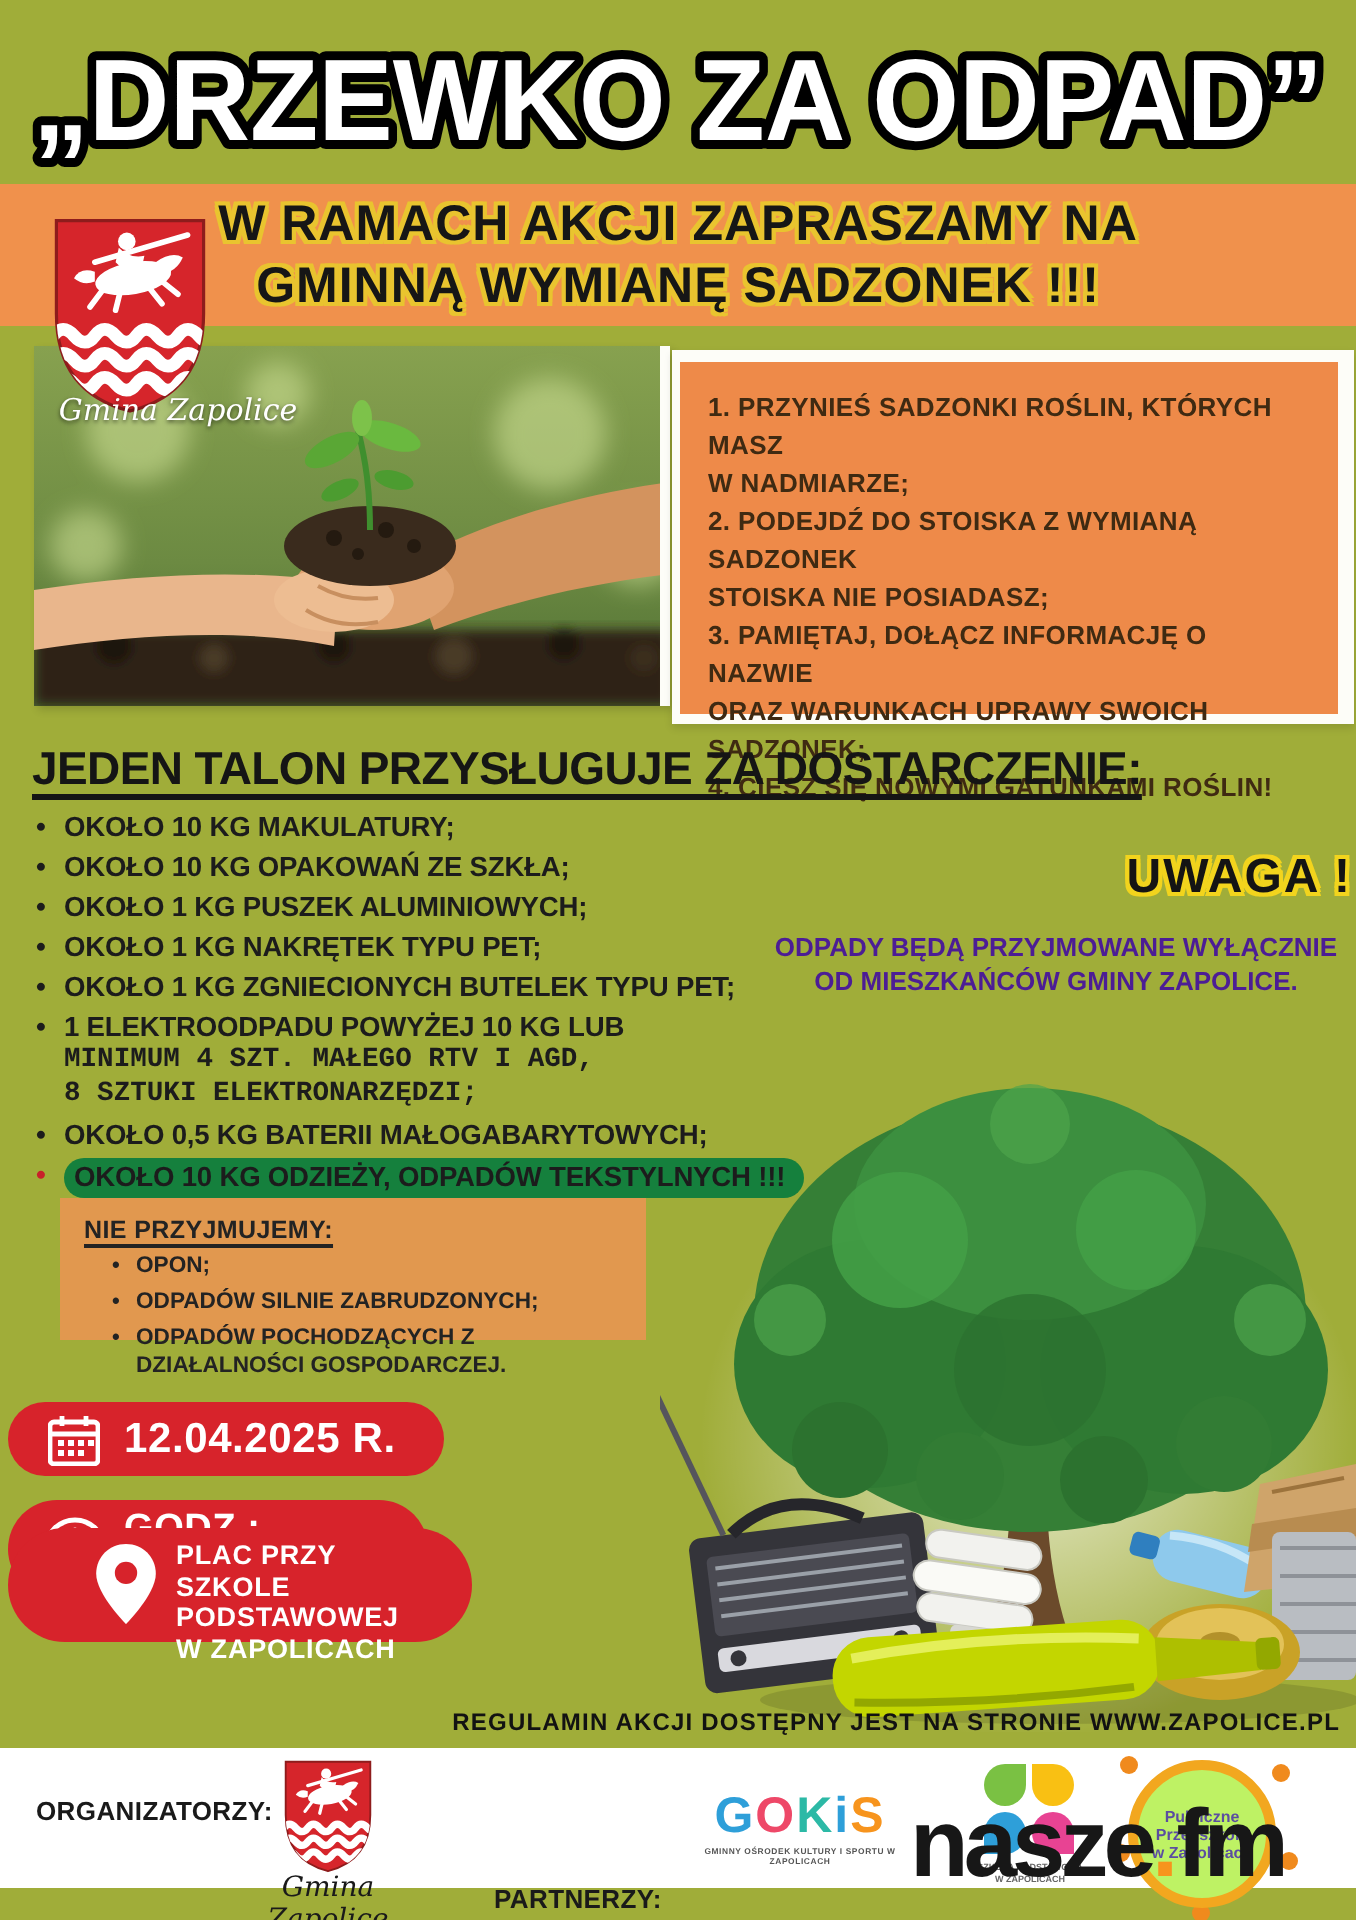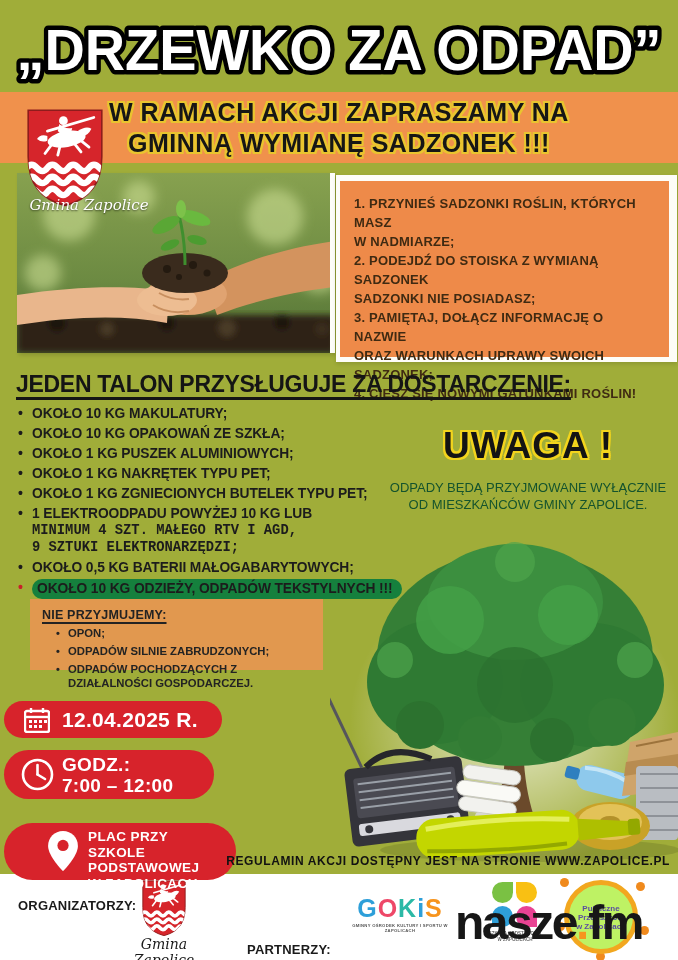--- a/index.html
+++ b/index.html
@@ -54,59 +54,60 @@
   .voucher-list { position:absolute; left:18px; top:405px; width:400px; }
   .v-item { display:flex; align-items:flex-start; margin-bottom:3px; }
   .v-bullet { width:14px; font-size:14px; font-weight:900; color:#1c1c1c; line-height:17px; flex:none; }
   .v-bullet.red { color:#c8202a; }
   .v-text { font-size:13.8px; font-weight:800; color:#1c1c1c; line-height:17px; letter-spacing:-.1px; }
   .v-sub { margin-left:14px; font-size:13.8px; font-weight:800; color:#1c1c1c; line-height:17px;font-family:Liberation Mono, monospace; }
   .hl { background:#15803d; border-radius:10px; padding:1px 9px 2px 5px; display:inline-block; }
   
   .uwaga { position:absolute; left:380px; top:425px; width:296px; text-align:center; }
   .uwaga-title {
-    font-size:37px; font-weight:900; color:#141414; letter-spacing:1px;
+    font-size:24px; font-weight:900; color:#141414; letter-spacing:1px;
     text-shadow:-2px -2px 0 #f2d41d, 2px -2px 0 #f2d41d, -2px 2px 0 #f2d41d, 2px 2px 0 #f2d41d,
                 -2px 0 0 #f2d41d, 2px 0 0 #f2d41d, 0 -2px 0 #f2d41d, 0 2px 0 #f2d41d;
-  }
-  .uwaga-text { margin-top:12px; font-size:13px; font-weight:400; color:#14532d; line-height:17px; }
+    text-align:right;
+  }
+  .uwaga-text { margin-top:12px; font-size:13px; font-weight:700; color:#4c1d95; line-height:17px; }
   
   .no-box {
     position:absolute; left:30px; top:599px; width:293px; height:71px; background:#e1984f;
     padding:9px 10px 0 12px;
   }
   .no-heading {
     font-size:12.5px; font-weight:900; color:#232323; letter-spacing:.2px;
     text-decoration:underline; text-decoration-thickness:2px; text-underline-offset:3px;
   }
   .no-item { display:flex; margin-top:4px; margin-left:14px; }
   .no-dot { width:12px; font-size:11px; font-weight:900; color:#232323; line-height:14px; flex:none; }
   .no-text { font-size:11.3px; font-weight:800; color:#232323; line-height:14px; }
   
   .pill { position:absolute; left:4px; background:#d7232b; border-radius:999px; color:#fff; z-index:3; }
   .pill-date { top:701px; width:218px; height:37px; }
   .pill-time { top:750px; width:210px; height:49px; }
-  .pill-place { top:823px; width:232px; height:57px; }
+  .pill-place { top:764px; width:232px; height:57px; }
   .pill .ptext { position:absolute; font-weight:700; letter-spacing:.3px; }
   .pill-date .ptext { left:58px; top:7px; font-size:21px; }
   .pill-time .ptext { left:58px; top:4px; font-size:19px; line-height:21px; }
   .pill-place .ptext { left:84px; top:6px; font-size:13.5px; line-height:15.5px; letter-spacing:.4px; }
   .picon { position:absolute; }
   .cal-icon { left:20px; top:6px; }
   .clock-icon { left:17px; top:8px; }
   .pin-icon { left:44px; top:8px; }
   
   .tree-svg { position:absolute; left:330px; top:510px; width:348px; height:356px; }
   
   .regulamin {
     position:absolute; right:8px; top:854px; z-index:4;
     font-size:12px; font-weight:900; color:#121212; letter-spacing:.6px;
   }
   
-  .footer { position:absolute; left:0; top:874px; width:678px; height:86px; background:#ffffff; }
+  .footer { position:absolute; left:0; top:874px; width:678px; height:70px; background:#ffffff; }
   .f-label { position:absolute; font-size:13px; font-weight:900; color:#1a1a1a; letter-spacing:.2px; }
   .org-label { left:18px; top:24px; }
   .par-label { left:247px; top:24px;margin-top:44px; }
   .crest-footer { position:absolute; left:141px; top:5px; width:46px; height:58px; }
   .crest-caption-footer {
     position:absolute; left:112px; top:62px; width:104px; text-align:center;
     font-family:"DejaVu Serif", serif; font-style:italic; font-size:14px; color:#1a1a1a;
   }
   .gokis { position:absolute; left:345px; top:22px; width:110px; text-align:center; }
   .gokis-letters { font-size:25px; font-weight:900; letter-spacing:1px; line-height:25px; }
@@ -231,21 +232,21 @@
       <ellipse cx="180" cy="67" rx="10" ry="4.5" fill="#4c9c30" transform="rotate(14 180 67)"></ellipse>
       <ellipse cx="164" cy="36" rx="5" ry="9" fill="#7dc24a"></ellipse>
     </svg>
   </div>
 
   <div class="box-paper"></div>
   <div class="inst-box">
     <div class="inst-line">1. PRZYNIEŚ SADZONKI ROŚLIN, KTÓRYCH MASZ</div>
     <div class="inst-line">W NADMIARZE;</div>
     <div class="inst-line">2. PODEJDŹ DO STOISKA Z WYMIANĄ SADZONEK</div>
-    <div class="inst-line">SADZONKI NIE POSIADASZ;</div>
+    <div class="inst-line">STOISKA NIE POSIADASZ;</div>
     <div class="inst-line">3. PAMIĘTAJ, DOŁĄCZ INFORMACJĘ O NAZWIE</div>
     <div class="inst-line">ORAZ WARUNKACH UPRAWY SWOICH SADZONEK;</div>
     <div class="inst-line">4. CIESZ SIĘ NOWYMI GATUNKAMI ROŚLIN!</div>
   </div>
 
   <div class="voucher-heading">JEDEN TALON PRZYSŁUGUJE ZA DOSTARCZENIE:</div>
   <div class="voucher-list">
     <div class="v-item">
       <span class="v-bullet">•</span>
       <span class="v-text">OKOŁO 10 KG MAKULATURY;</span>
@@ -265,21 +266,21 @@
     <div class="v-item">
       <span class="v-bullet">•</span>
       <span class="v-text">OKOŁO 1 KG ZGNIECIONYCH BUTELEK TYPU PET;</span>
     </div>
     <div class="v-item" style="display:block;">
       <div style="display:flex;">
         <span class="v-bullet">•</span>
         <span class="v-text">1 ELEKTROODPADU POWYŻEJ 10 KG LUB</span>
       </div>
       <div class="v-sub">MINIMUM 4 SZT. MAŁEGO RTV I AGD,</div>
-      <div class="v-sub">9 SZTUKI ELEKTRONARZĘDZI;</div>
+      <div class="v-sub">8 SZTUKI ELEKTRONARZĘDZI;</div>
     </div>
     <div class="v-item">
       <span class="v-bullet">•</span>
       <span class="v-text">OKOŁO 0,5 KG BATERII MAŁOGABARYTOWYCH;</span>
     </div>
     <div class="v-item">
       <span class="v-bullet red">•</span>
       <span class="v-text hl">OKOŁO 10 KG ODZIEŻY, ODPADÓW TEKSTYLNYCH !!!</span>
     </div>
   </div>

